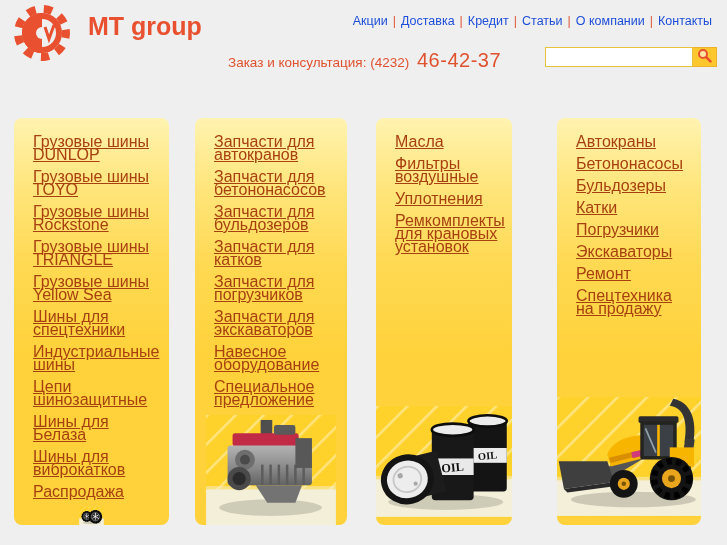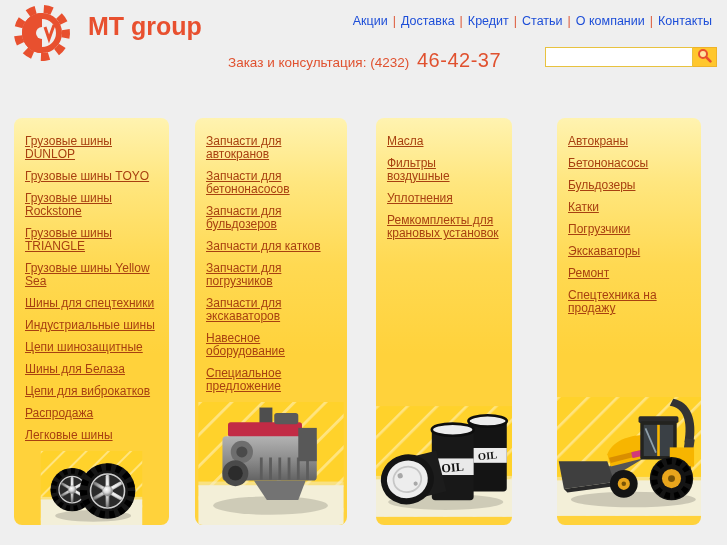--- a/index.html
+++ b/index.html
@@ -24,22 +24,22 @@
     display:flex;align-items:center;justify-content:center;padding:0;cursor:pointer;}
   
   .col{position:absolute;top:118px;height:407px;border-radius:8px;
     background:linear-gradient(180deg,#FFF3B0 0%,#FFE67E 16%,#FFD952 36%,#FFD23B 58%,#FFD23B 100%);
     display:flex;flex-direction:column;overflow:hidden;}
   .col1{left:14px;width:155px;}
   .col2{left:195px;width:152px;}
   .col3{left:376px;width:136px;}
   .col4{left:557px;width:144px;}
   .links{padding:17px 11px 0 11px;}
-  .links a{display:block;color:#A84010;font-size:12px;line-height:13px;margin-bottom:9px;
-    text-decoration:underline;cursor:pointer;}
+  .links a{display:block;color:#A84010;font-size:16px;line-height:13px;margin-bottom:9px;
+    text-decoration:underline;cursor:pointer;margin-left:8px;}
   .photo{margin-top:auto;display:block;width:100%;}
   .defs{position:absolute;width:0;height:0;}
 </style>
 </head>
 <body>
 
 <svg class="defs" aria-hidden="true">
   <defs>
     <pattern id="diag" width="24" height="24" patternUnits="userSpaceOnUse" patternTransform="rotate(45)">
       <rect width="3" height="24" fill="rgba(255,255,255,0.40)"></rect>
@@ -114,23 +114,22 @@
   <div class="links">
     <a>Грузовые шины DUNLOP</a>
     <a>Грузовые шины TOYO</a>
     <a>Грузовые шины Rockstone</a>
     <a>Грузовые шины TRIANGLE</a>
     <a>Грузовые шины Yellow Sea</a>
     <a>Шины для спецтехники</a>
     <a>Индустриальные шины</a>
     <a>Цепи шинозащитные</a>
     <a>Шины для Белаза</a>
-    <a>Цепи для виброкатков</a>
+    <a>Шины для виброкатков</a>
     <a>Распродажа</a>
-    <a>Легковые шины</a>
   </div>
   <svg class="photo" width="155" height="113" viewBox="0 0 155 113">
     <rect width="155" height="113" fill="#FFD22B"></rect>
     <rect width="155" height="113" fill="url(#diag)"></rect>
     <rect y="70" width="155" height="6" fill="rgba(243,239,216,0.5)"></rect>
     <rect y="74" width="155" height="39" fill="#F3EFD8"></rect>
     <ellipse cx="80" cy="99" rx="58" ry="9" fill="rgba(0,0,0,0.16)"></ellipse>
     <use href="#wheel" transform="translate(48,59) scale(0.92)"></use>
     <use href="#wheel" transform="translate(102,61) scale(1.18)"></use>
   </svg>

